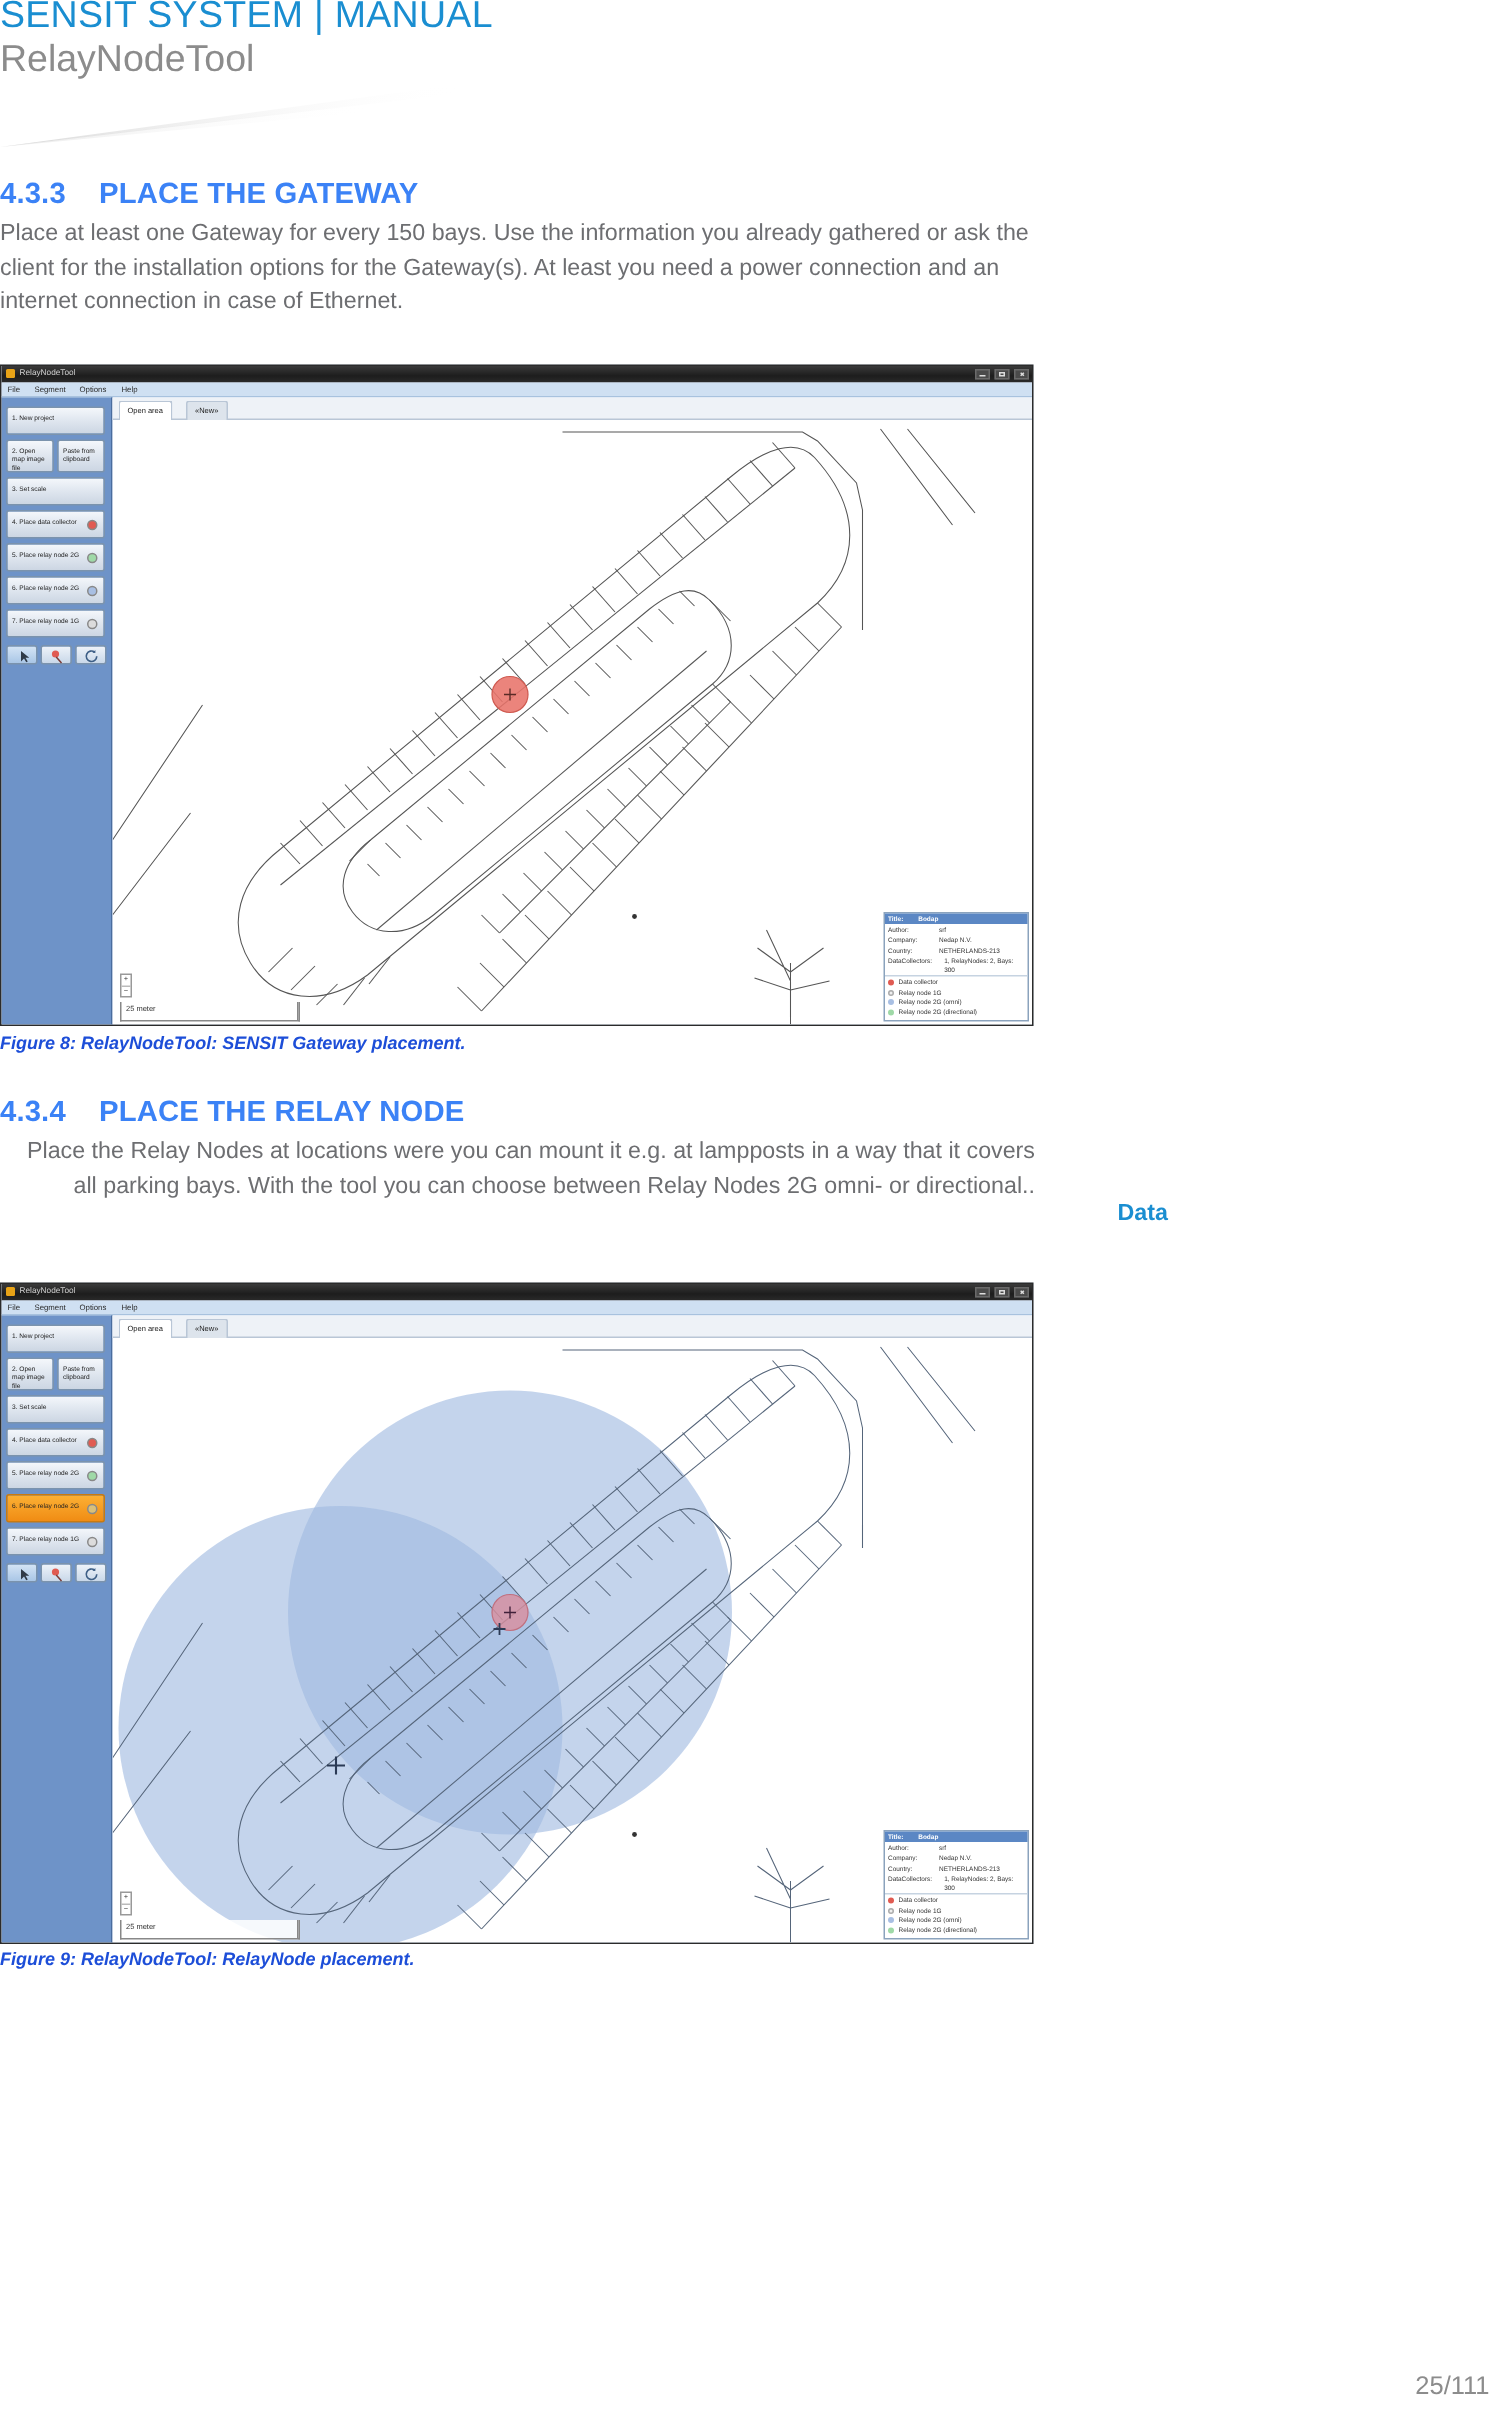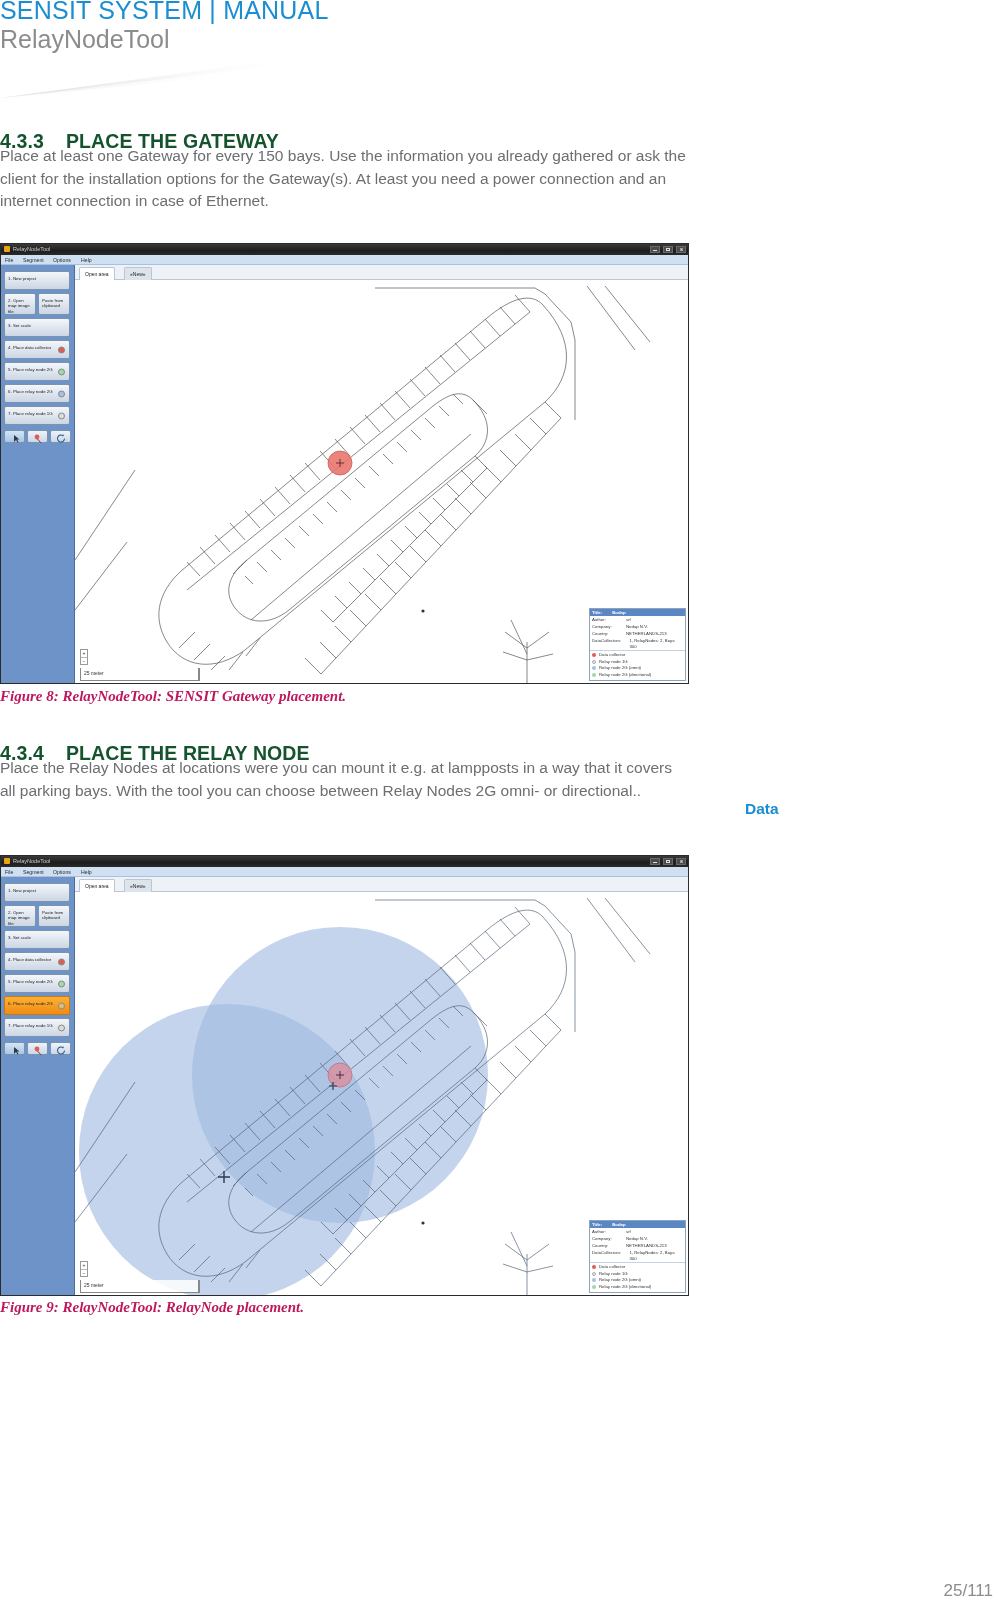--- a/index.html
+++ b/index.html
@@ -25,35 +25,35 @@
     font-size:25px; color:#8c8c8c; font-weight:400; white-space:nowrap;
   }
   .hdr-swoosh {
     position:absolute; left:0; top:56px; width:310px; height:42px;
     overflow:hidden;
   }
   .hdr-swoosh svg { display:block; }
 
   
   .sec-head {
-    position:absolute; color:#14532d; font-size:19.5px; font-weight:700;
-    letter-spacing:.1px; white-space:nowrap;margin-top:12px;
+    position:absolute; color:#3b82f6; font-size:19.5px; font-weight:700;
+    letter-spacing:.1px; white-space:nowrap;
   }
   .sec-num { display:inline-block; width:66px; }
 
   .body-text {
     position:absolute; font-size:15.5px; line-height:22.5px;
     color:#6d6e71; width:690px;
   }
 
   
   .fig-cap {
-    position:absolute; font-size:15px; color:#be185d;
+    position:absolute; font-size:12px; color:#1d4ed8;
     font-style:italic; font-weight:700; white-space:nowrap;
-    font-family:Liberation Serif, serif;
+    font-family:Liberation Sans, sans-serif;
   }
 
   
   .note-block { position:absolute; left:745px; top:798px; width:225px; }
   .note-title { font-size:15.5px; color:#1a8ed1; font-weight:700; line-height:22px; }
   .note-body  { font-size:15.5px; color:#1a8ed1; line-height:22.3px; }
 
   
   .page-num {
     position:absolute; right:8px; bottom:8px;
@@ -467,21 +467,21 @@
       </div>
     </div>
   </div>
 </div>
 
 <div class="fig-cap" style="left:0;top:688px;">Figure 8: RelayNodeTool: SENSIT Gateway placement.</div>
 
 <div class="sec-head" style="left:0;top:730px;">
   <span class="sec-num">4.3.4</span><span>PLACE THE RELAY NODE</span>
 </div>
-<div class="body-text" style="left:0;top:757px;">Place the Relay Nodes at locations were you can mount it e.g. at lampposts in a way that it covers all parking bays. With the tool you can choose between Relay Nodes 2G omni- or directional..</div>
+<div class="body-text" style="left:0;top:757px;text-align:right;">Place the Relay Nodes at locations were you can mount it e.g. at lampposts in a way that it covers all parking bays. With the tool you can choose between Relay Nodes 2G omni- or directional..</div>
 
 <div class="note-block">
   <div class="note-title">Data</div>
 </div>
 
 <div class="app-window" id="fig9" style="left:0;top:855px;width:689px;height:441px;">
 
   <div class="app-titlebar">
     <span class="tb-icon"></span>
     <span class="tb-text">RelayNodeTool</span>

